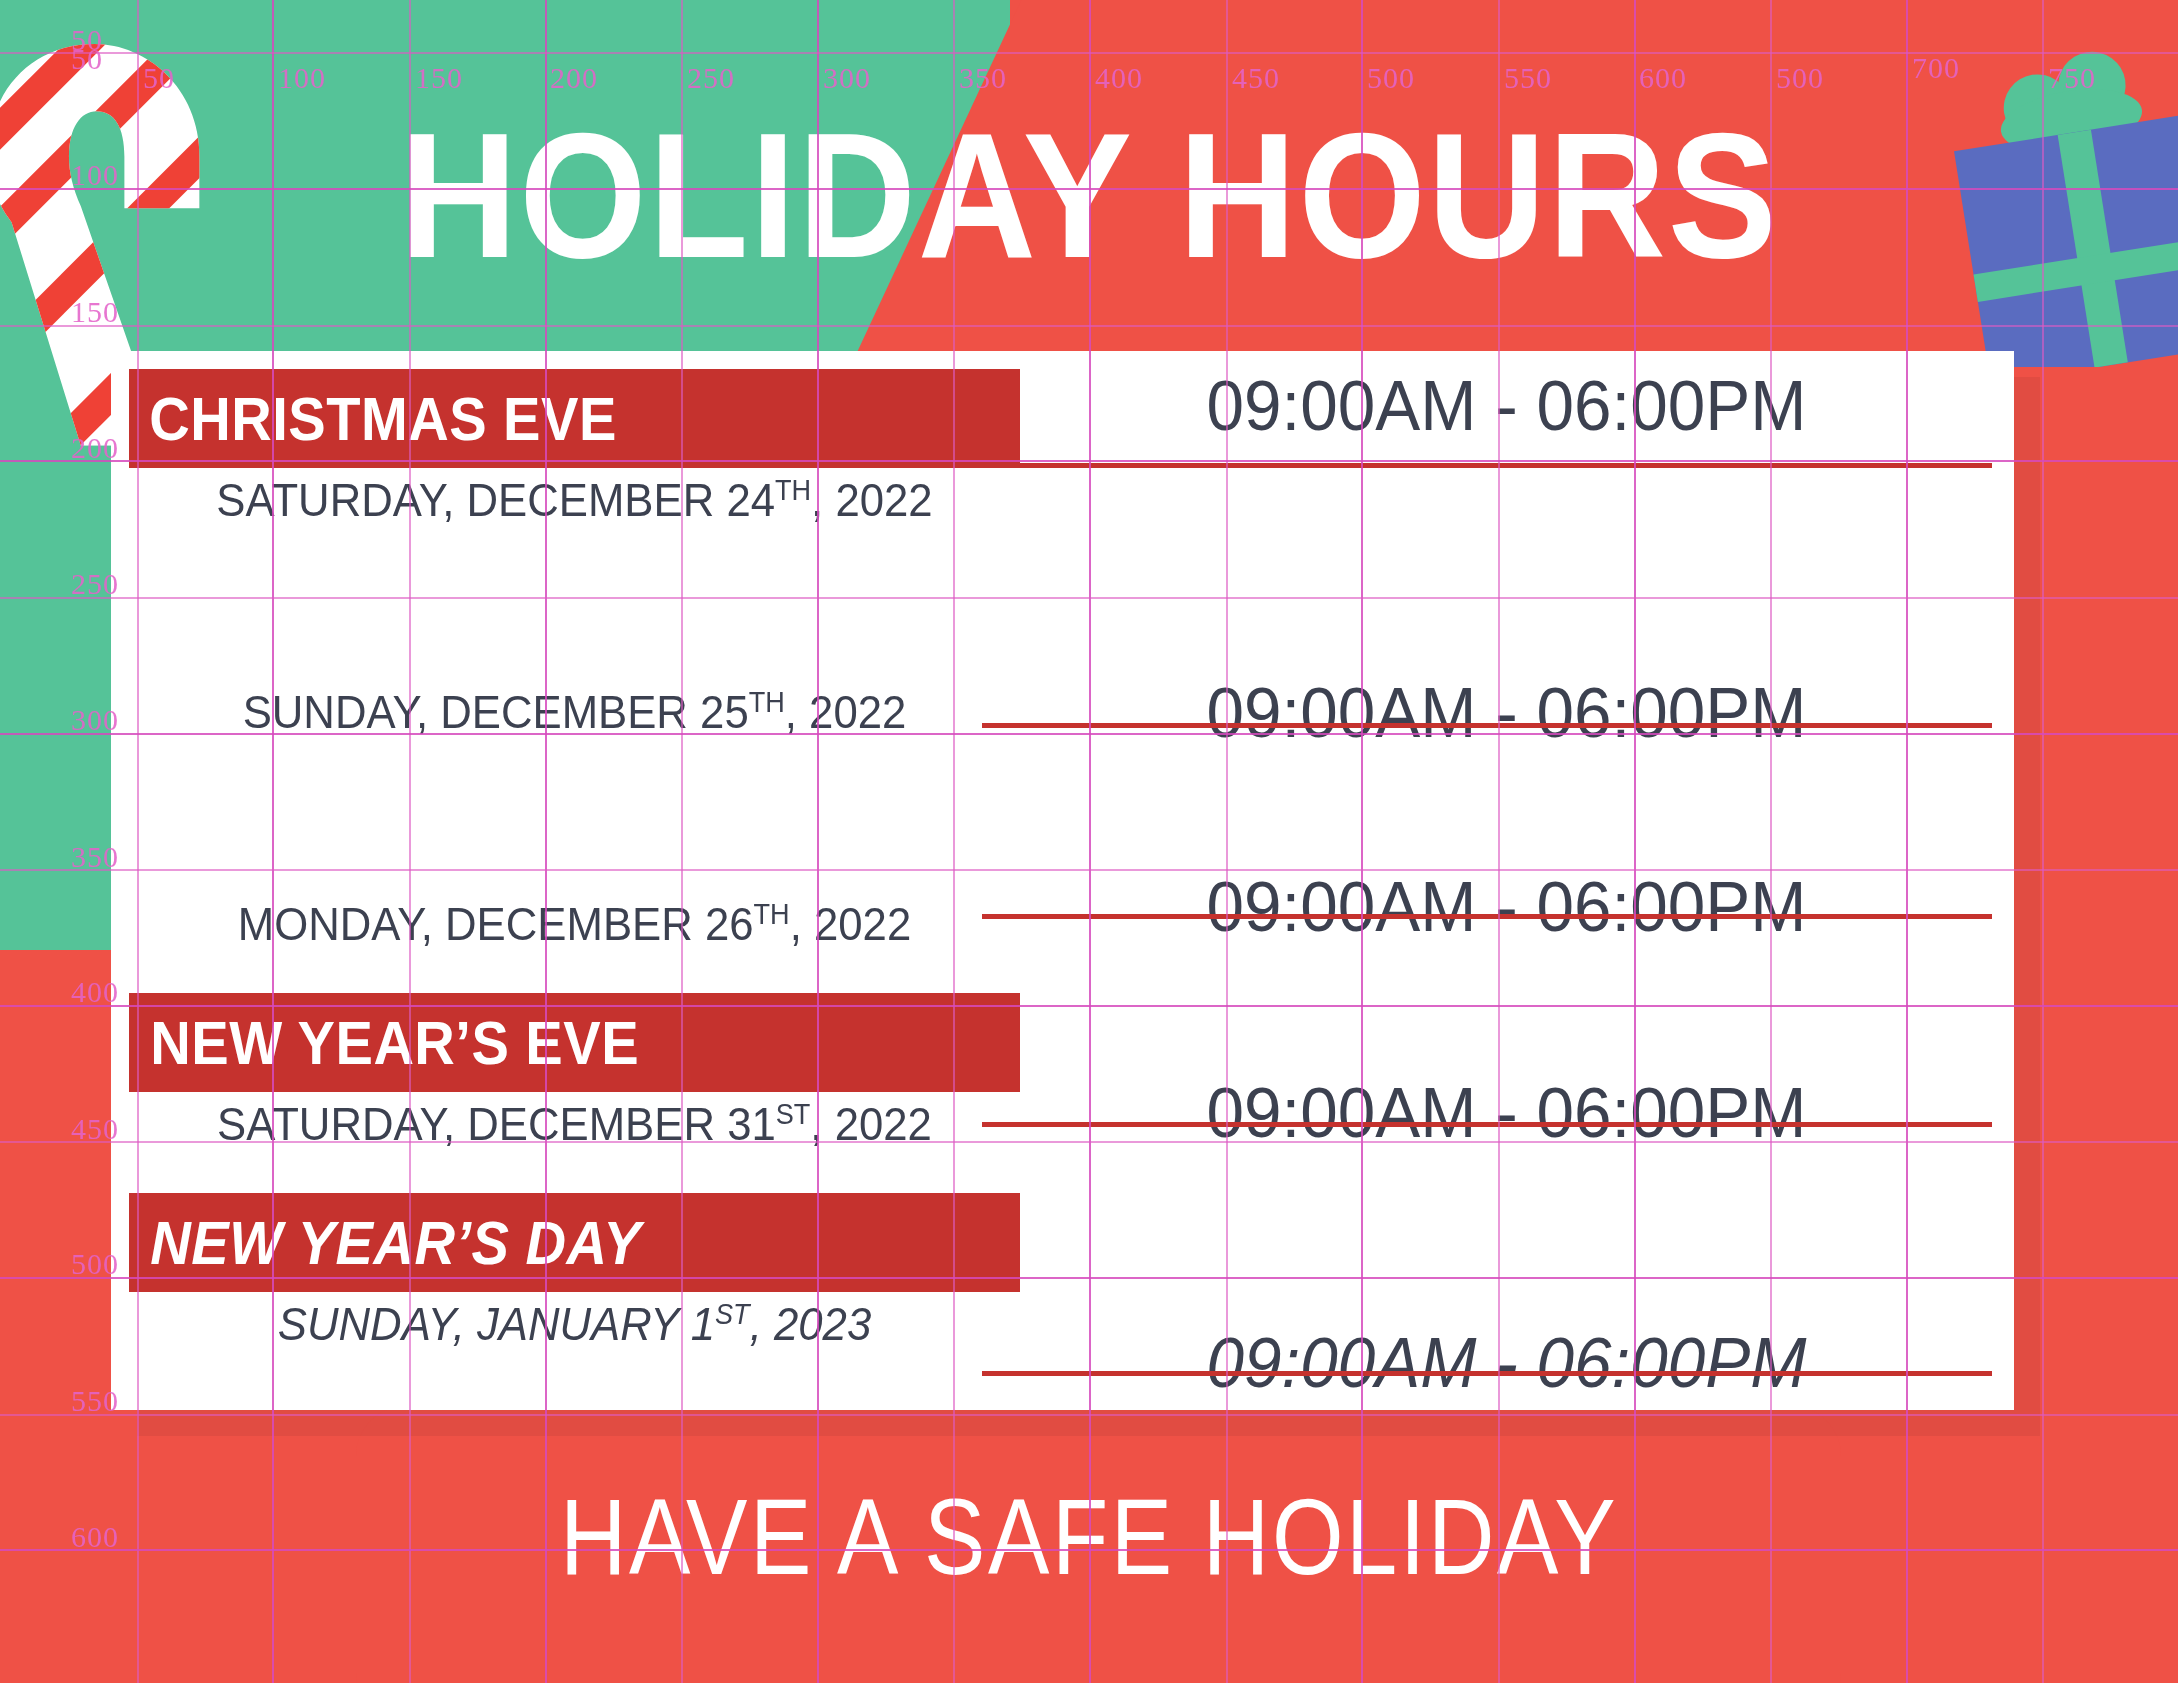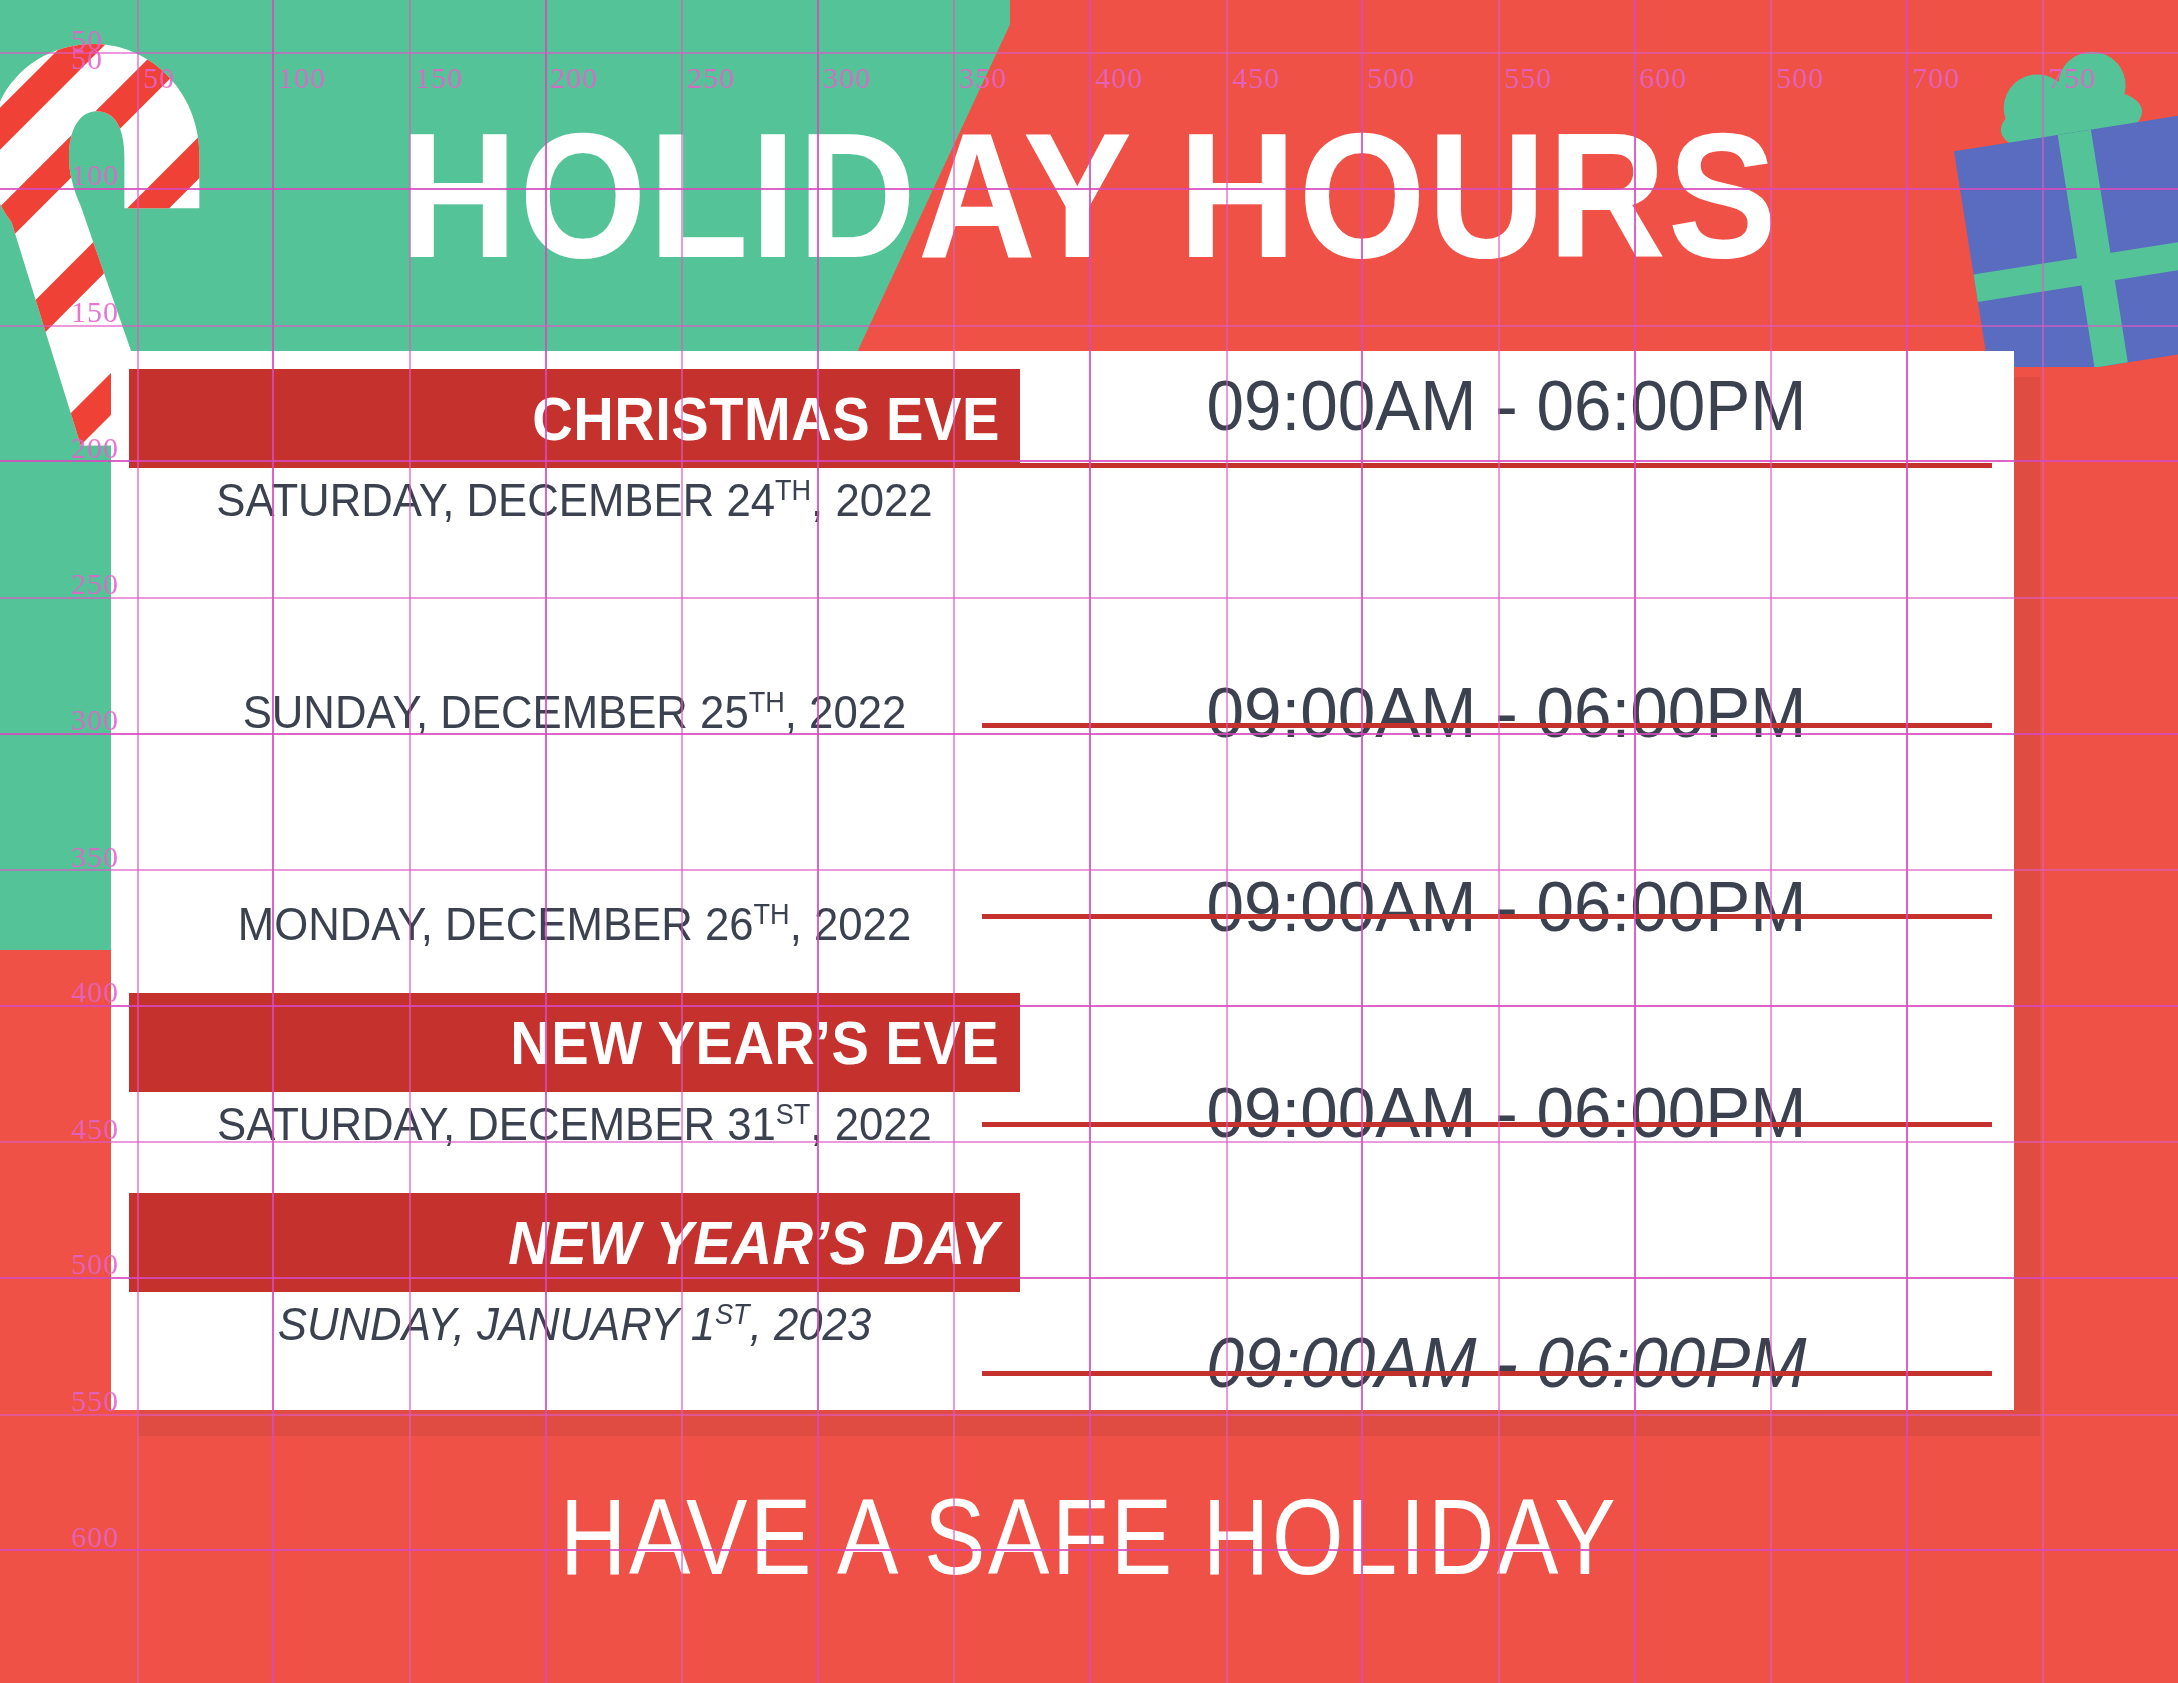--- a/index.html
+++ b/index.html
@@ -104,21 +104,21 @@
   }
   .label-bar {
     position: absolute;
     left: 0;
     top: 18px;
     width: 891px;
     height: 99px;
     background: #C5322E;
     display: flex;
     align-items: center;
-    justify-content: flex-end;
+    justify-content: flex-start;
   }
   .label-bar span {
     color: #ffffff;
     font-weight: 700;
     font-size: 61px;
     letter-spacing: 0.5px;
     white-space: nowrap;
     transform: scaleX(0.92);
   }
   .sub-date {
@@ -350,21 +350,21 @@
       <div class="glabel" style="left: 1232px; top: 61px;">450</div>
       <div class="gline-v gline-major" style="left: 1361px;"></div>
       <div class="glabel" style="left: 1367px; top: 61px;">500</div>
       <div class="gline-v" style="left: 1498px;"></div>
       <div class="glabel" style="left: 1504px; top: 61px;">550</div>
       <div class="gline-v gline-major" style="left: 1634px;"></div>
       <div class="glabel" style="left: 1639px; top: 61px;">600</div>
       <div class="gline-v" style="left: 1770px;"></div>
       <div class="glabel" style="left: 1776px; top: 61px;">500</div>
       <div class="gline-v gline-major" style="left: 1906px;"></div>
-      <div class="glabel" style="left: 1912px; top: 61px;">700</div>
+      <div class="glabel" style="left: 1912px; top: 51px;">700</div>
       <div class="gline-v" style="left: 2042px;"></div>
       <div class="glabel" style="left: 2048px; top: 61px;">750</div>
       <div class="gline-h" style="top: 52px;"></div>
       <div class="glabel" style="left: 71px; top: 23px;">50</div>
       <div class="gline-h gline-major" style="top: 188px;"></div>
       <div class="glabel" style="left: 71px; top: 158px;">100</div>
       <div class="gline-h" style="top: 325px;"></div>
       <div class="glabel" style="left: 71px; top: 295px;">150</div>
       <div class="gline-h gline-major" style="top: 460px;"></div>
       <div class="glabel" style="left: 71px; top: 431px;">200</div>

